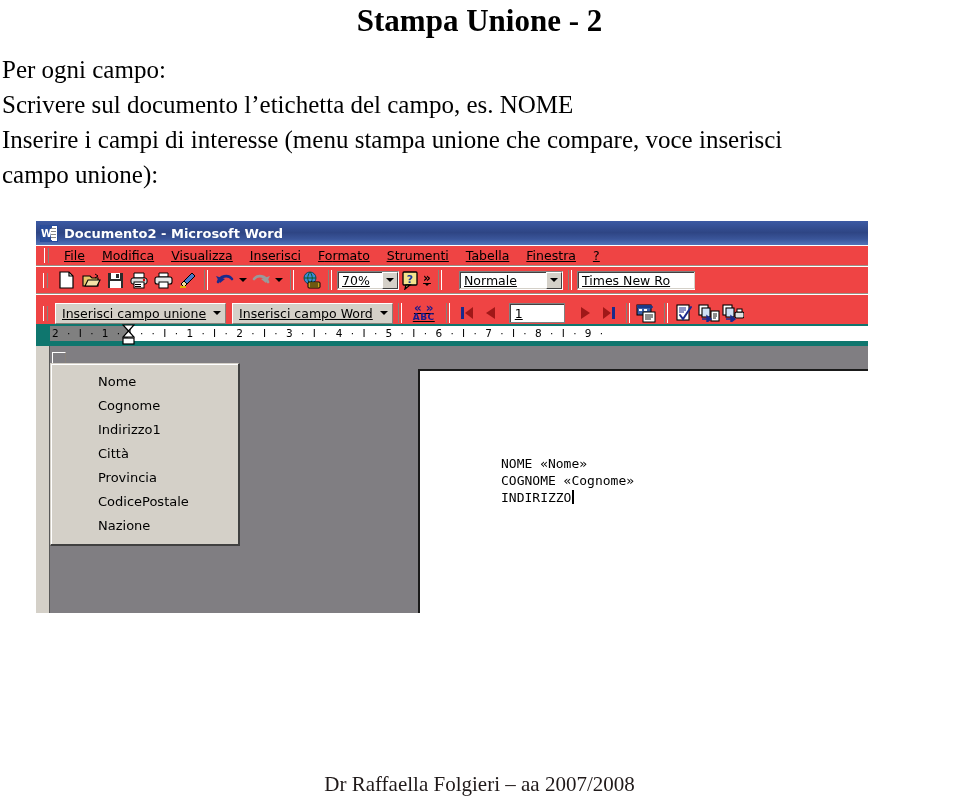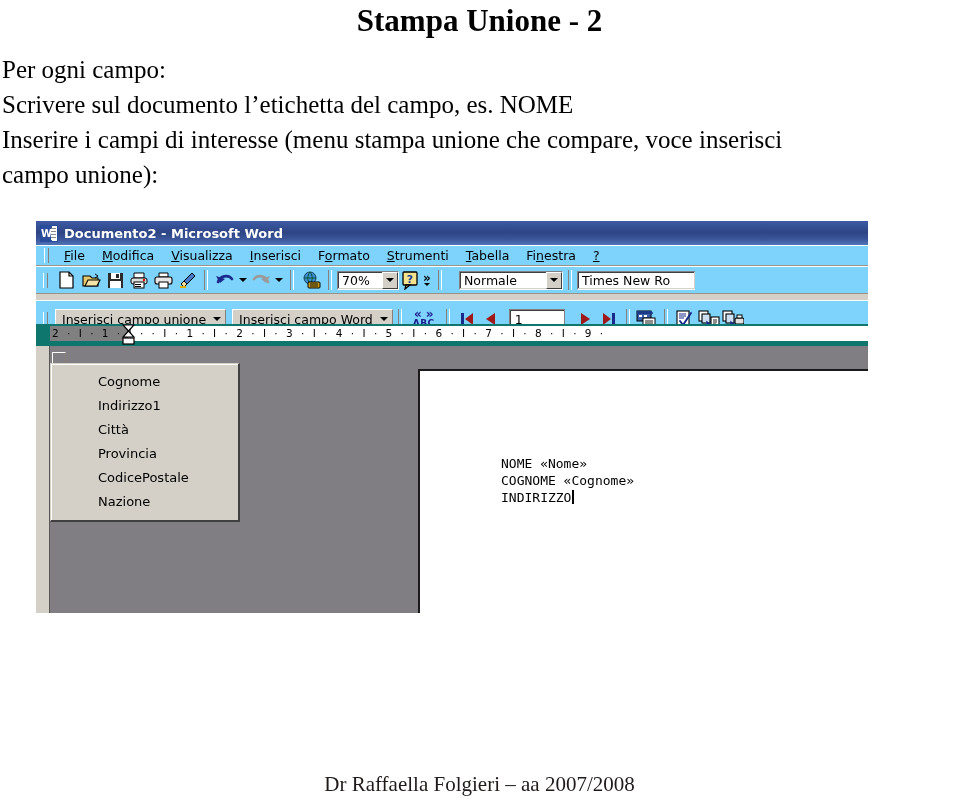--- a/index.html
+++ b/index.html
@@ -112,22 +112,23 @@
     font-weight: bold;
     font-family: "DejaVu Sans", sans-serif;
     white-space: nowrap;
   }
 
   
   .bar {
     position: absolute;
     left: 0;
     width: 832px;
-    background: #7dd3fc;
-    box-sizing: border-box;
+    background: #ef4444;
+    box-sizing: border-box;
+    text-decoration: underline;
   }
   .bar-top-hl { border-top: 1px solid #ffffff; }
   .bar-bot-sh { border-bottom: 1px solid #9b9286; }
 
   .menubar {
     top: 24px;
     height: 21px;
     display: flex;
     align-items: center;
     padding-left: 8px;
@@ -143,21 +144,21 @@
   .menu-item {
     font-size: 12.5px;
     color: #000000;
     padding: 1px 9px 1px 8px;
     white-space: nowrap;
     font-family: "DejaVu Sans", sans-serif;
   }
   .menu-item u { text-decoration: underline; }
 
   .toolbar1 { top: 45px; height: 28px; display: flex; align-items: center; padding-left: 7px; }
-  .toolbar2 { top: 79px; height: 38px; display: flex; align-items: center; padding-left: 7px; }
+  .toolbar2 { top: 73px; height: 38px; display: flex; align-items: center; padding-left: 7px; }
 
   .tb-sep {
     width: 2px;
     height: 20px;
     border-left: 1px solid #888078;
     border-right: 1px solid #ffffff;
     margin: 0 5px;
     flex: 0 0 auto;
   }
   .tb-btn {
@@ -684,20 +685,21 @@
     </div>
   </div>
 
   <div class="vruler">
     <div>·<br>I<br>·<br>2</div>
   </div>
 
   <div class="stub-box"></div>
 
   <div class="dropdown">
+    <div class="dropdown-item">Nome</div>
     <div class="dropdown-item">Cognome</div>
     <div class="dropdown-item">Indirizzo1</div>
     <div class="dropdown-item">Città</div>
     <div class="dropdown-item">Provincia</div>
     <div class="dropdown-item">CodicePostale</div>
     <div class="dropdown-item">Nazione</div>
   </div>
 
 </div>
 

